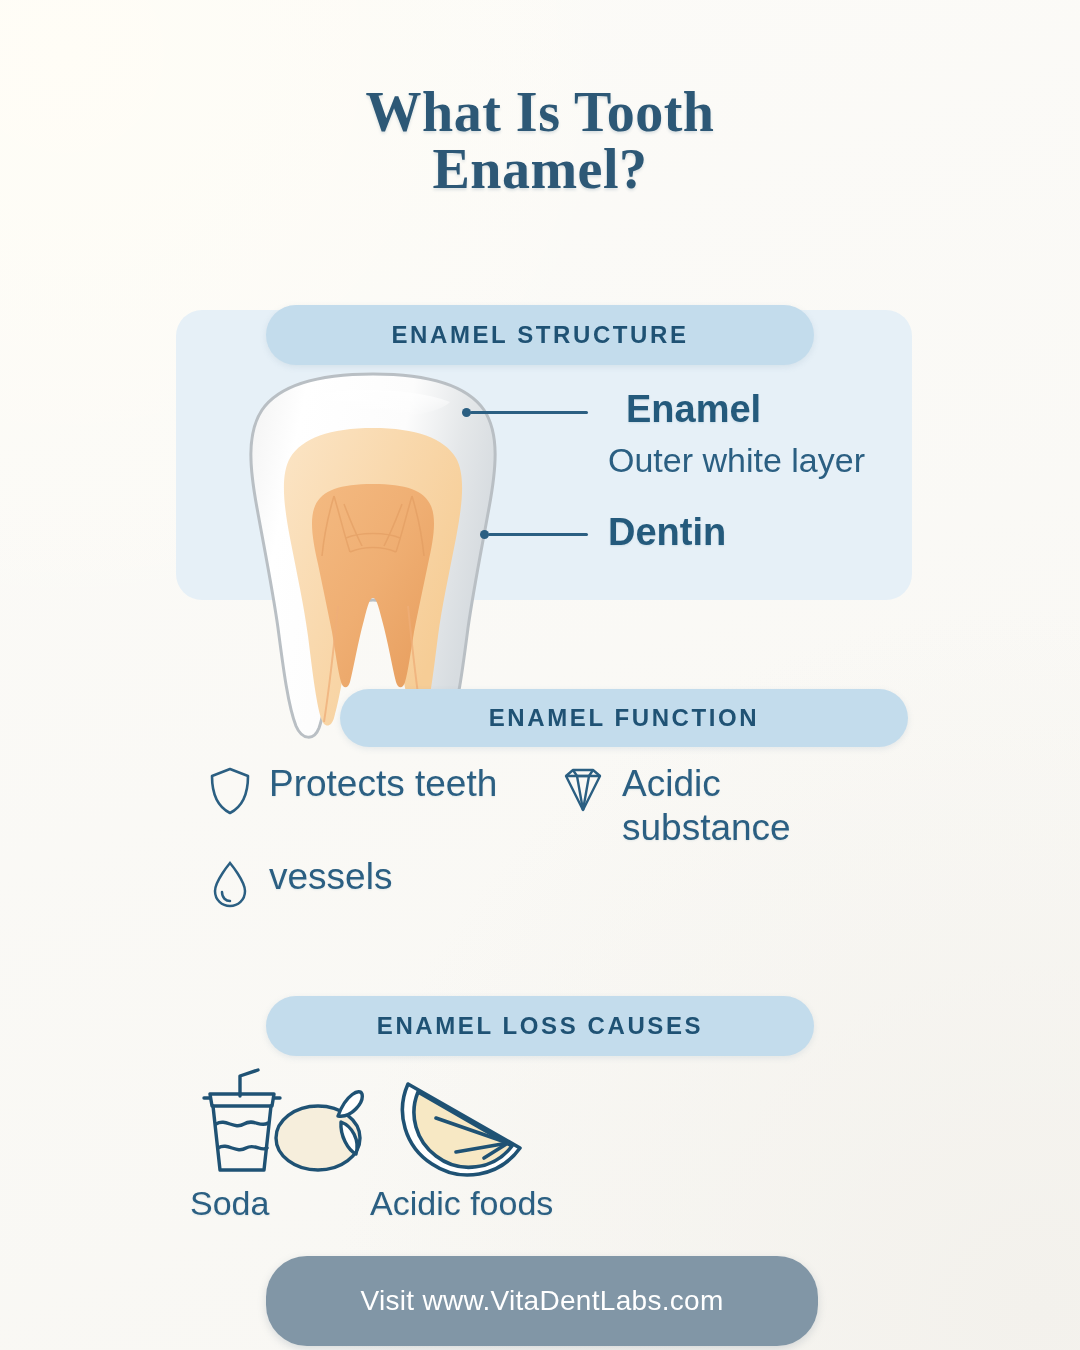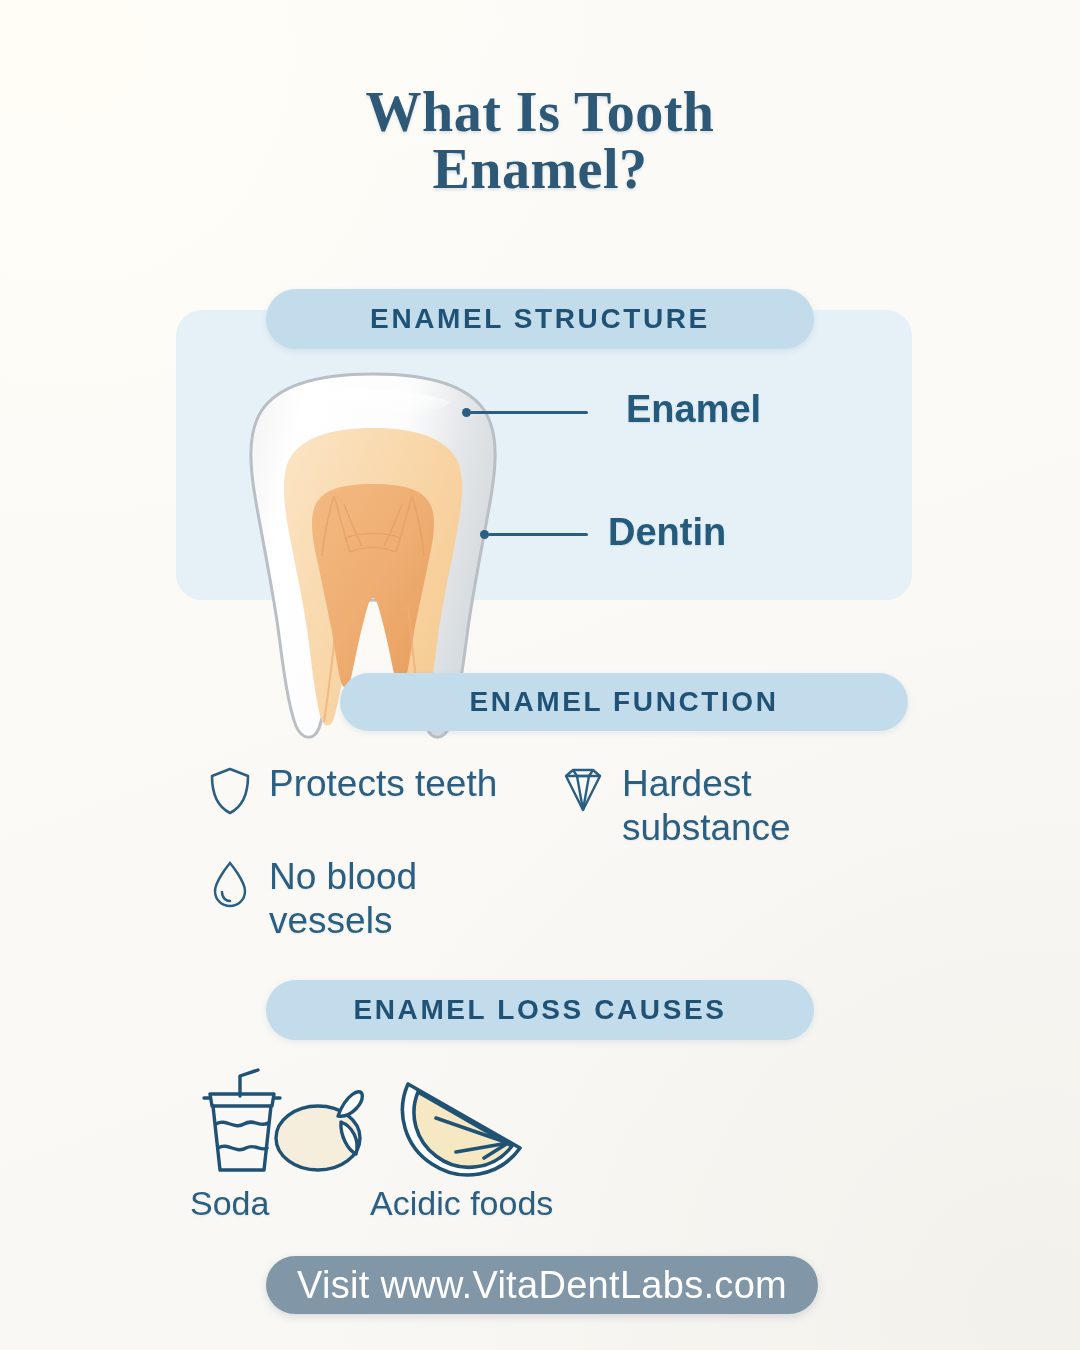--- a/index.html
+++ b/index.html
@@ -51,22 +51,23 @@
   .pill {
     position: absolute;
     display: flex;
     align-items: center;
     justify-content: center;
     background: #C3DCEC;
     border-radius: 34px;
     color: #1F5274;
     font-weight: 600;
     letter-spacing: 2.6px;
-    font-size: 28px;
+    font-size: 24px;
     box-shadow: 0 2px 6px rgba(120,150,175,0.16);
+    margin-top: 16px;
   }
   #pill-structure { left: 266px; top: 289px; width: 548px; height: 60px; }
   #pill-function  { left: 340px; top: 673px; width: 568px; height: 58px; }
   #pill-causes    { left: 266px; top: 980px; width: 548px; height: 60px; }
 
   
   #diagram-panel {
     position: absolute;
     left: 176px;
     top: 310px;
@@ -168,28 +169,28 @@
   #cause-1 { left: 370px; top: 1060px; width: 190px; }
   #cause-2 { left: 565px; top: 1060px; width: 180px; }
   #cause-3 { left: 748px; top: 1060px; width: 160px; }
 
   
   #cta {
     position: absolute;
     left: 266px;
     top: 1256px;
     width: 552px;
-    height: 58px;
+    height: 90px;
     background: #8196A6;
     border-radius: 41px;
     display: flex;
     align-items: center;
     justify-content: center;
     color: #FFFFFF;
-    font-size: 38px;
+    font-size: 28px;
     font-weight: 400;
     letter-spacing: 0.3px;
     box-shadow: 0 3px 8px rgba(100,120,135,0.22);
   }
 </style>
 </head>
 <body>
 
 <div id="poster">
 
@@ -292,20 +293,21 @@
       <path d="M110 240 C 106 280, 100 330, 96 356"></path>
       <path d="M180 240 C 184 280, 190 330, 194 356"></path>
     </g>
 
     <path d="M70 34 C 100 20, 180 20, 222 36 C 200 58, 90 58, 70 34 Z" fill="url(#shineGrad)" opacity="0.85"></path>
   </svg>
 
   <div class="leader-dot" id="dot-1"></div>
   <div class="leader" id="leader-1"></div>
   <div class="label-main" id="lbl-enamel">Enamel</div>
+  <div class="label-sub" id="lbl-enamel-sub">Outer white layer</div>
 
   <div class="leader-dot" id="dot-2"></div>
   <div class="leader" id="leader-2"></div>
   <div class="label-main" id="lbl-dentin">Dentin</div>
 
   <div class="pill" id="pill-function">
     <span>ENAMEL FUNCTION</span>
   </div>
 
   <div class="fn-item" id="fn-1">
@@ -321,34 +323,33 @@
     <svg class="fn-icon" viewBox="0 0 46 50">
       <g fill="none" stroke="#2B5F82" stroke-width="2.4" stroke-linejoin="round">
         <path d="M6 10 L40 10 L23 44 Z"></path>
         <path d="M6 10 L13 4 L33 4 L40 10"></path>
         <path d="M13 4 L17 10 L23 44"></path>
         <path d="M33 4 L29 10 L23 44"></path>
         <path d="M17 10 L29 10"></path>
       </g>
     </svg>
     <div class="fn-text">
-      <div>Hardest</div>
+      <div>Acidic</div>
       <div>substance</div>
     </div>
   </div>
 
   <div class="fn-item" id="fn-3">
     <svg class="fn-icon" viewBox="0 0 46 50">
       <g fill="none" stroke="#2B5F82" stroke-width="2.5" stroke-linecap="round">
         <path d="M23 4 C23 4, 38 22, 38 32 C38 41, 31 47, 23 47 C15 47, 8 41, 8 32 C8 22, 23 4, 23 4 Z"></path>
         <path d="M15 33 C15 39, 19 42, 23 42"></path>
       </g>
     </svg>
     <div class="fn-text">
-      <div>No blood</div>
       <div>vessels</div>
     </div>
   </div>
 
   <div class="pill" id="pill-causes">
     <span>ENAMEL LOSS CAUSES</span>
   </div>
 
   <div class="cause" id="cause-0">
     <div class="cause-icon">

